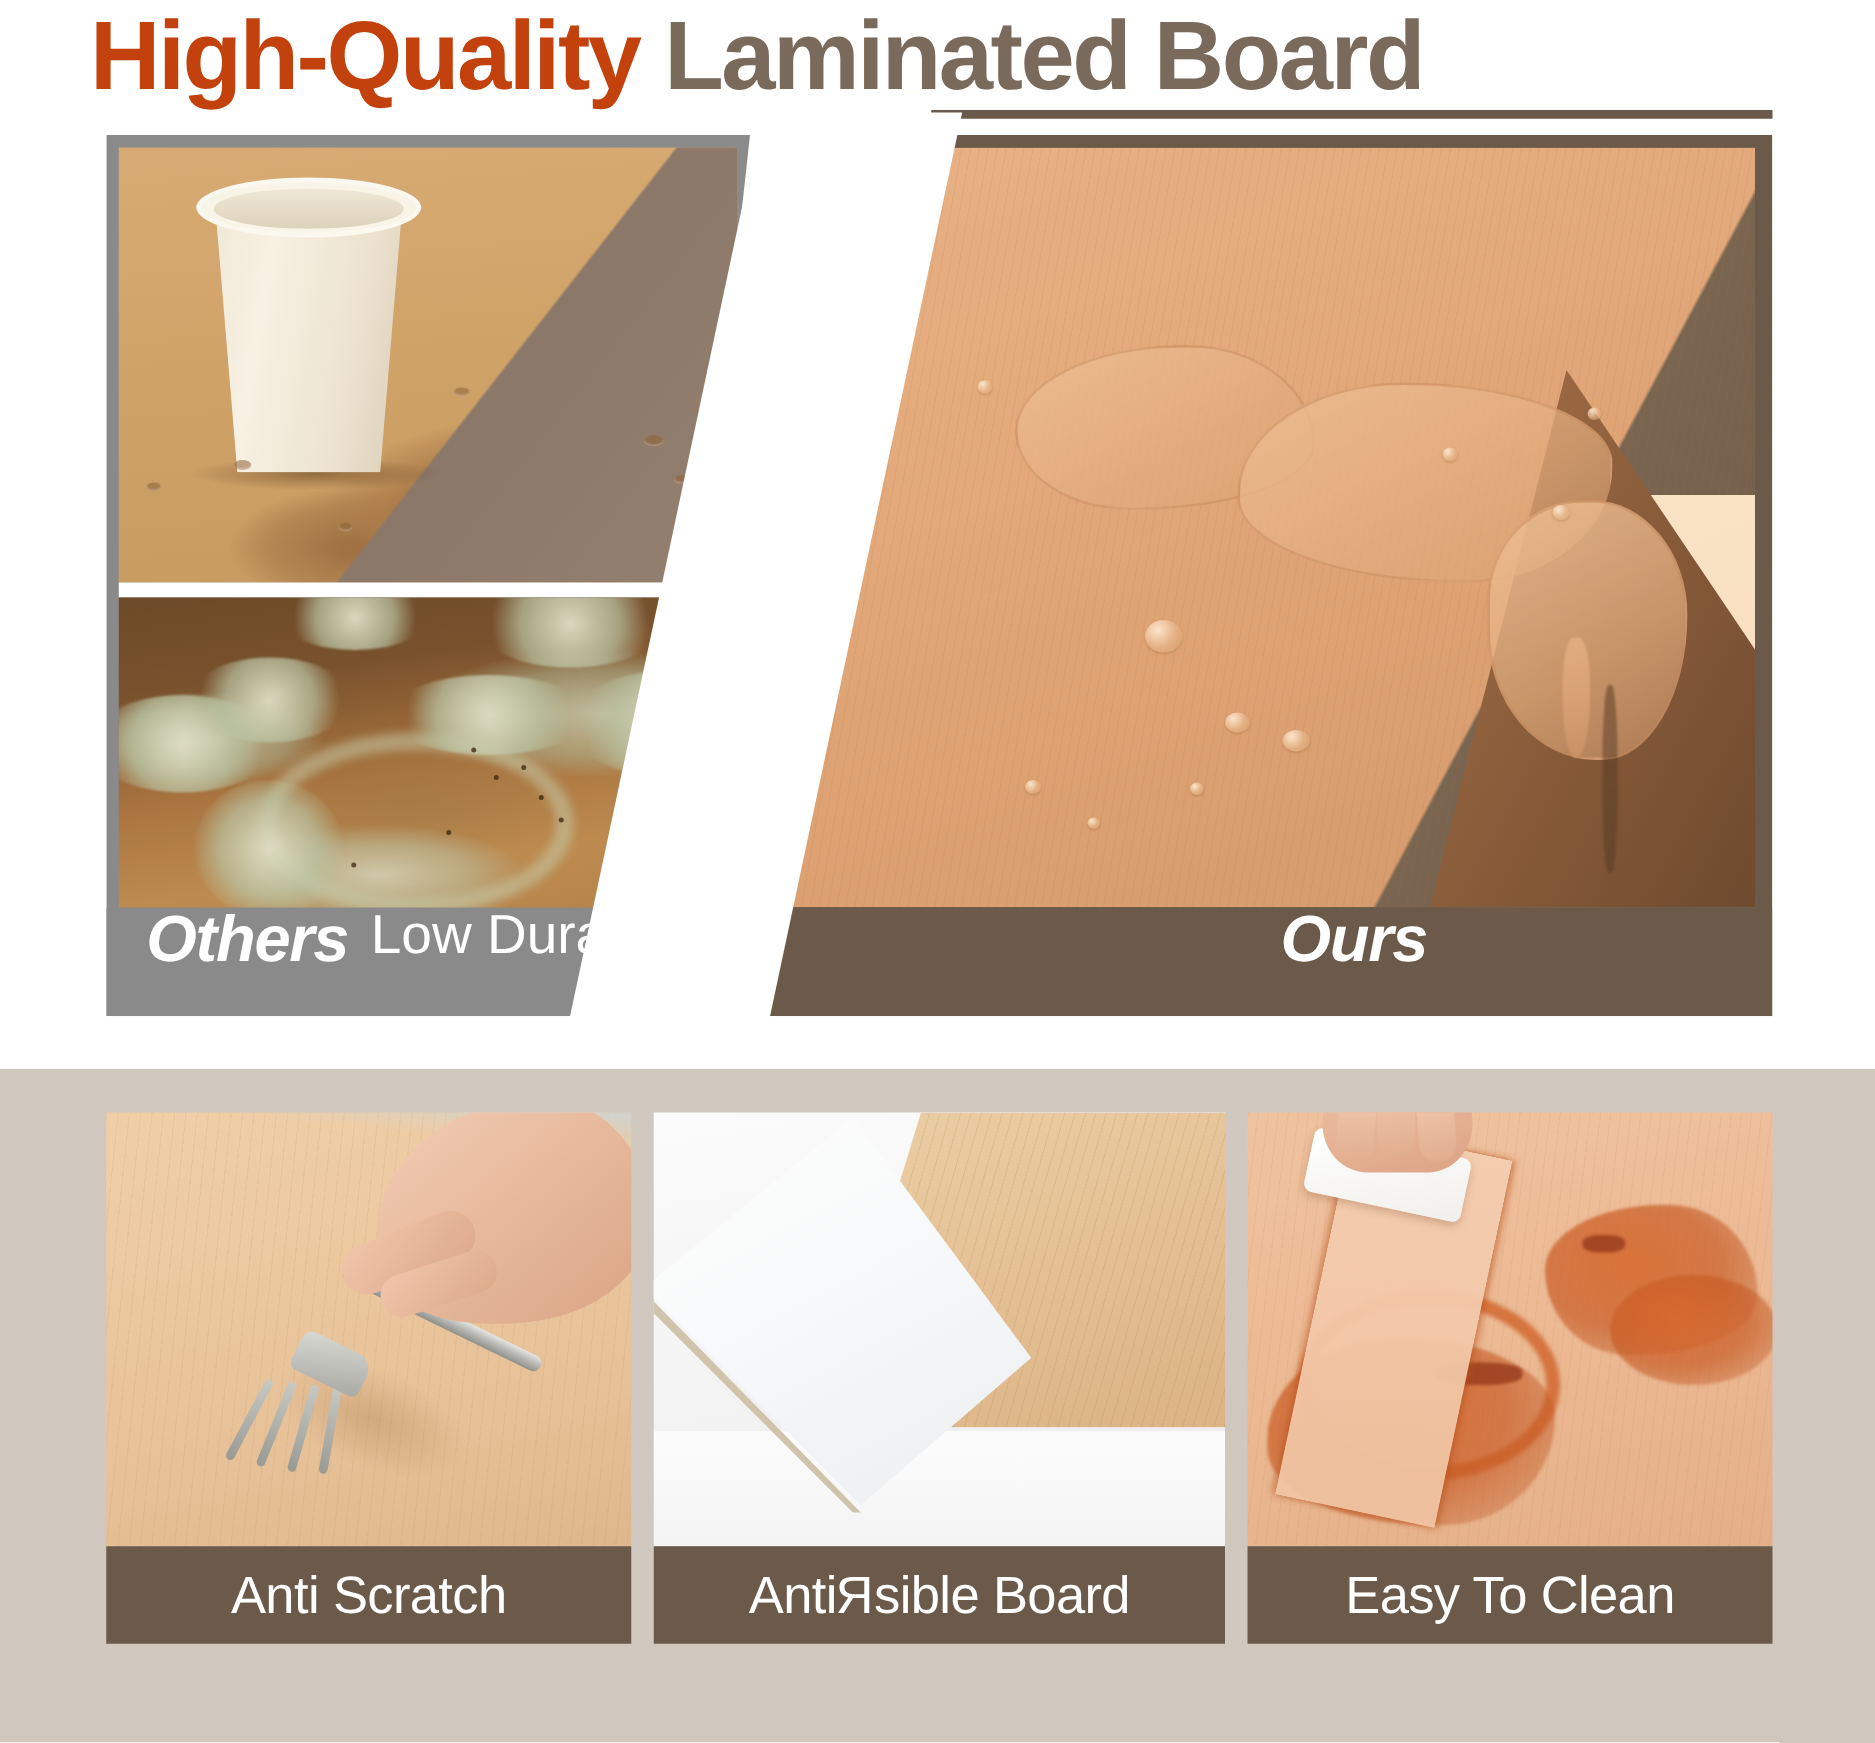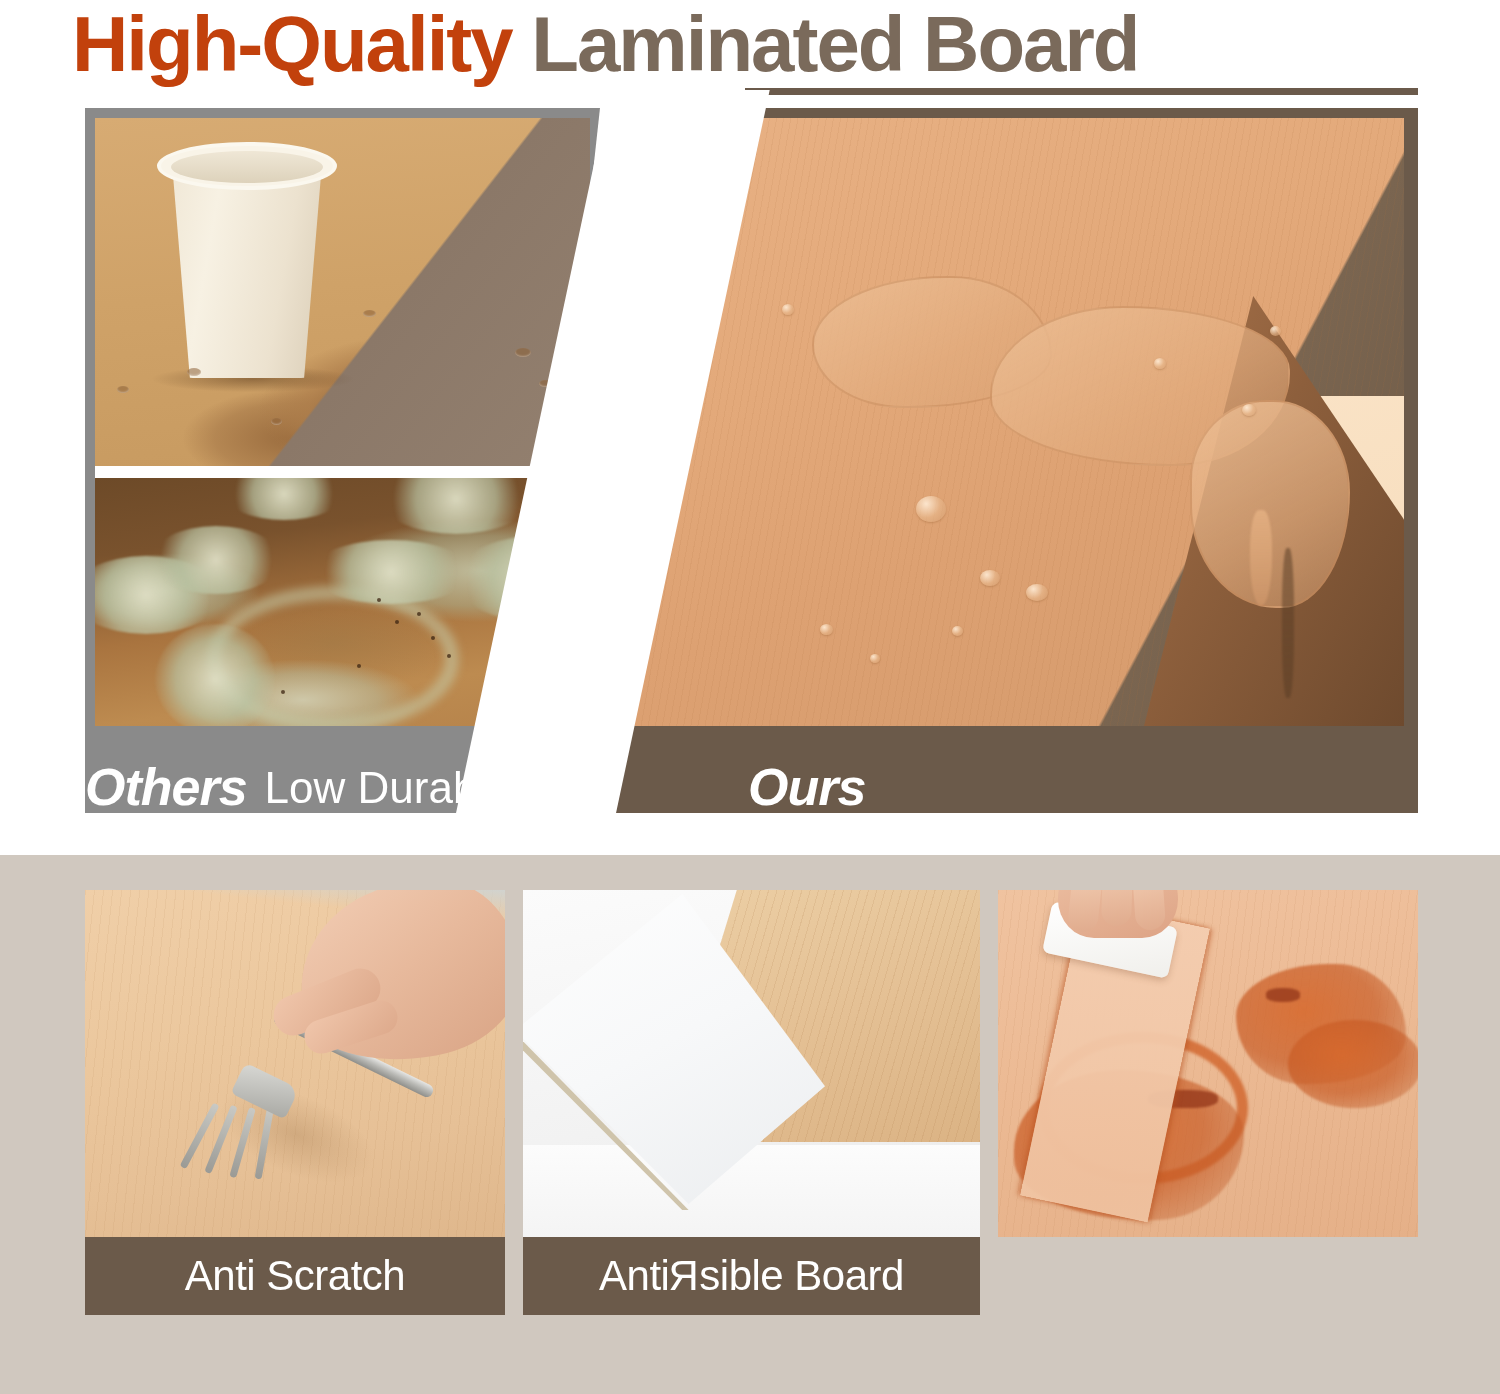--- a/index.html
+++ b/index.html
@@ -98,21 +98,21 @@
     border:14px solid rgba(196,202,168,0.55);
     filter:blur(4px);
   }
   .mold-spot {
     position:absolute; width:4px; height:4px; border-radius:50%;
     background:rgba(60,38,18,0.75);
   }
   .others-bar {
     position:absolute; left:0; top:618px; width:515px; height:87px;
     background:#8a8a8a;
-    display:flex; align-items:flex-end; 
+    display:flex; align-items:flex-start; padding-left:32px;
   }
   .bar-strong {
     color:#ffffff; font-size:52px; font-weight:bold; font-style:italic;
     letter-spacing:-1px; line-height:1;
   }
   .bar-light {
     color:#ffffff; font-size:44px; font-weight:normal; letter-spacing:0px;
     line-height:1; margin-left:18px; padding-bottom:3px;
   }
 
@@ -167,21 +167,21 @@
     box-shadow: 0 1px 2px rgba(150,95,50,0.35);
   }
   .water-drip {
     position:absolute;
     background:linear-gradient(180deg, rgba(230,178,132,0.8), rgba(214,156,110,0.55));
     filter:blur(0.8px);
   }
   .ours-bar {
     position:absolute; left:0; top:618px; width:822px; height:87px;
     background:#6b5a4a;
-    display:flex; align-items:flex-end; padding-left:152px;
+    display:flex; align-items:center; padding-left:152px;flex-direction:column;
   }
 
   
   .vs-badge {
     position:absolute; left:596px; top:418px;
     font-size:128px; font-weight:bold; font-style:italic;
     letter-spacing:-6px; line-height:1; z-index:6;
     background:linear-gradient(180deg,#6a5b4e 0%,#8b7a69 38%,#bfb1a3 76%,#d8cdc2 100%);
     -webkit-background-clip:text; background-clip:text;
     -webkit-text-fill-color:transparent; color:transparent;
@@ -452,16 +452,19 @@
         <div class="sauce" style="left:290px;top:130px;width:134px;height:88px;border-radius:50%;"></div>
         <div class="sauce" style="left:150px;top:200px;width:70px;height:18px;border-radius:40%;background:rgba(150,58,28,0.8);"></div>
         <div class="sauce" style="left:268px;top:98px;width:34px;height:14px;border-radius:40%;background:rgba(150,58,28,0.8);"></div>
         <div class="wipe-streak"></div>
         <div class="cloth"></div>
         <div class="hand2"></div>
         <div class="finger2" style="left:72px;top:-20px;transform:rotate(6deg);"></div>
         <div class="finger2" style="left:104px;top:-26px;transform:rotate(2deg);"></div>
         <div class="finger2" style="left:136px;top:-22px;transform:rotate(-4deg);"></div>
       </div>
+      <div class="feat-bar">
+        <span class="feat-label"><span>Easy To Clean</span><span class="flip-r"></span><span></span></span>
+      </div>
     </div>
 
   </div>
 </div>
 
 </body></html>

